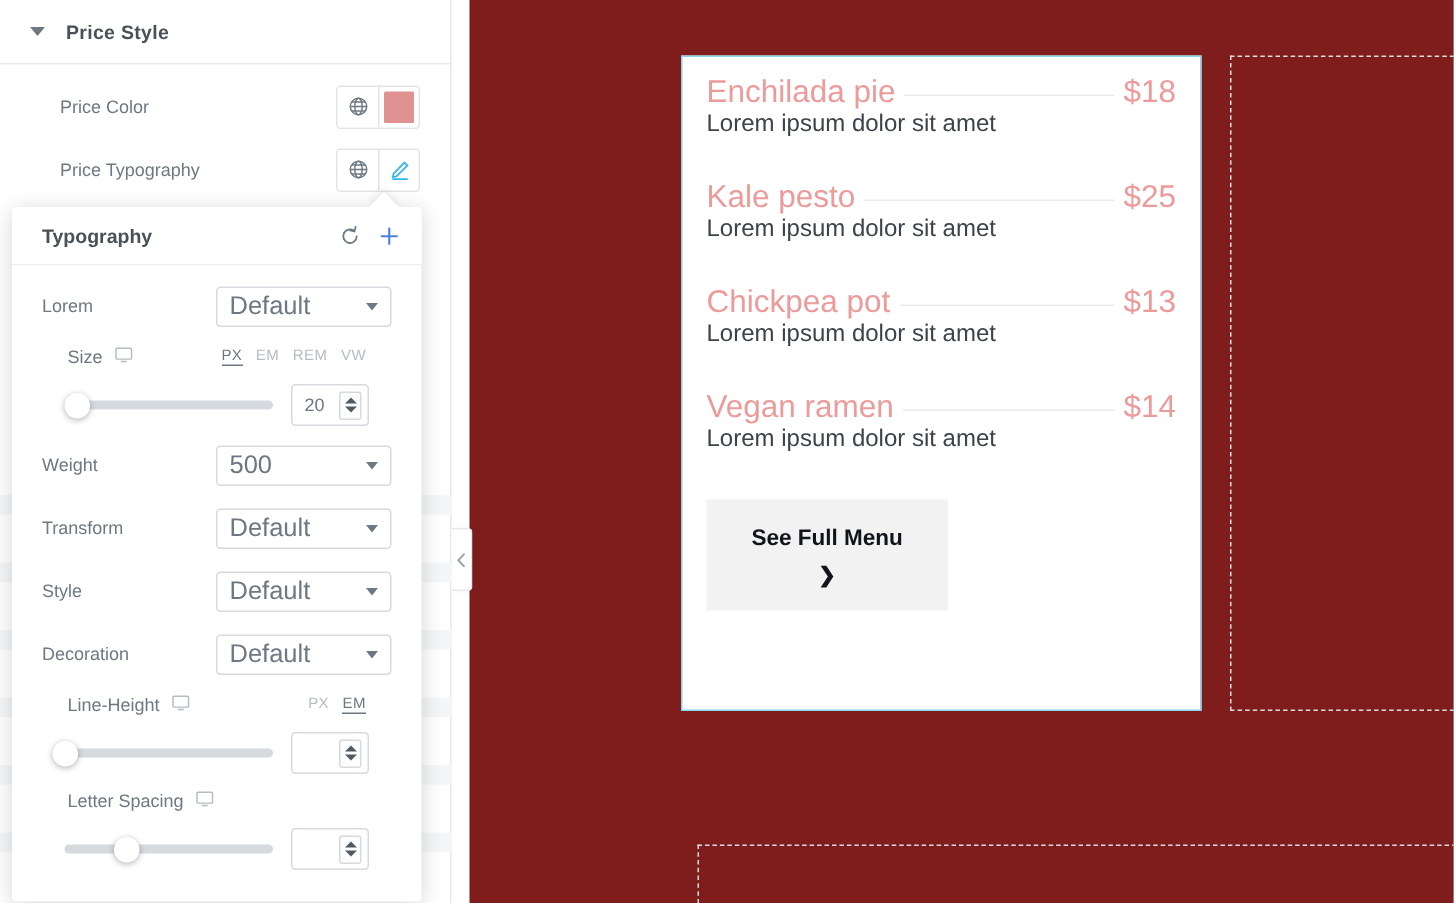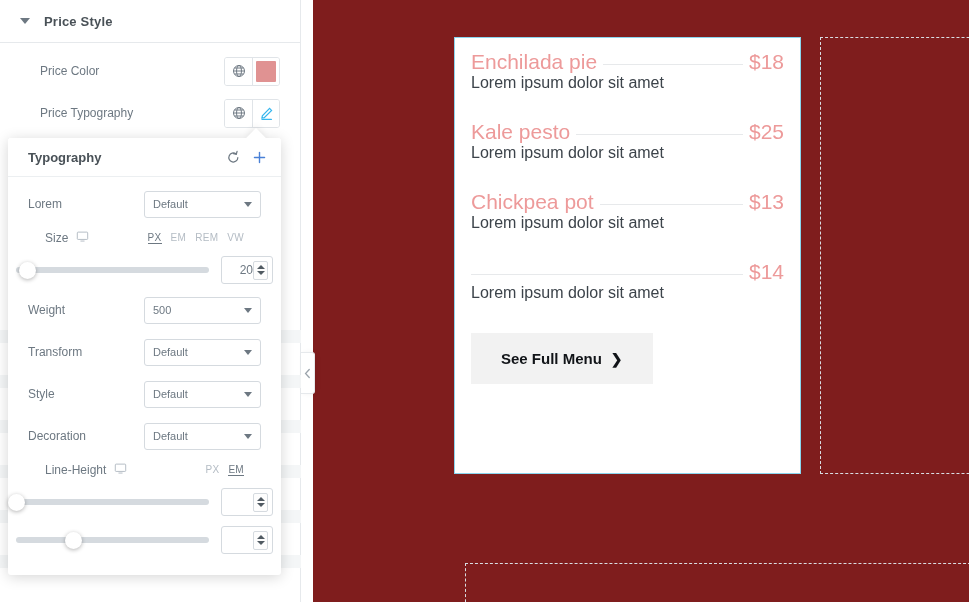--- a/index.html
+++ b/index.html
@@ -123,21 +123,21 @@
     flex: 1;
     display: flex; align-items: center; gap: 8px;
   }
   .select {
     width: 117px; height: 27px;
     border: 1px solid #d5dadf;
     border-radius: 3px;
     background: #fff;
     display: flex; align-items: center;
     padding: 0 8px;
-    font-size: 11px; color: #6d7882;
+    font-size: 17px; color: #6d7882;
     position: relative;
   }
   .select .val { flex: 1; }
   .select .cv {
     width: 0; height: 0;
     border-left: 4px solid transparent;
     border-right: 4px solid transparent;
     border-top: 5px solid #6d7882;
   }
 
@@ -152,24 +152,23 @@
     font-size: 10px; color: #b4bcc4;
     letter-spacing: .3px;
   }
   .unit.active {
     color: #6d7882;
     border-bottom: 1px solid #6d7882;
   }
 
   .slider-row {
     display: flex; align-items: center;
-    padding: 0 8px;
+    padding: 0 35px;
     height: 38px;
     gap: 12px;
-    text-align: right;
   }
   .track {
     flex: 1;
     height: 6px;
     background: #d5dadf;
     border-radius: 3px;
     position: relative;
   }
   .knob {
     position: absolute; top: 50%;
@@ -273,20 +272,21 @@
   }
   .menu-item + .menu-item { margin-top: 28px; }
 
   .menu-btn {
     display: inline-flex; align-items: center; gap: 9px;
     background: #f2f2f2;
     padding: 17px 30px;
     margin-top: 31px;
     font-size: 15px; font-weight: bold;
     color: #111418;
+    flex-direction: column;
   }
   .chev-r {
     font-size: 14px; font-weight: bold; line-height: 1;
   }
 </style>
 </head>
 <body>
 
 <div id="root">
 
@@ -460,20 +460,31 @@
         </div>
         <div class="numbox">
           <span class="nval"></span>
           <span class="spin">
             <span class="sp-up"></span>
             <span class="sp-dn"></span>
           </span>
         </div>
       </div>
 
+      <div class="unit-row">
+        <span class="fld-label">
+          <span>Letter Spacing</span>
+          <span>
+            <svg width="13" height="13" viewBox="0 0 16 16" fill="none" stroke="#b4bcc4" stroke-width="1.2">
+              <rect x="1.6" y="2.6" width="12.8" height="9" rx="1"></rect>
+                <line x1="5.5" y1="13.6" x2="10.5" y2="13.6"></line>
+            </svg>
+          </span>
+        </span>
+      </div>
       <div class="slider-row">
         <div class="track">
           <div class="knob" style="left:30%"></div>
         </div>
         <div class="numbox">
           <span class="nval"></span>
           <span class="spin">
             <span class="sp-up"></span>
             <span class="sp-dn"></span>
           </span>
@@ -518,20 +529,21 @@
         <div class="menu-title-row">
           <span class="mi-name">Chickpea pot</span>
           <span class="mi-dots"></span>
           <span class="mi-price">$13</span>
         </div>
         <div class="mi-desc">Lorem ipsum dolor sit amet</div>
       </div>
 
       <div class="menu-item">
         <div class="menu-title-row">
+          <span class="mi-name">Vegan ramen</span>
           <span class="mi-dots"></span>
           <span class="mi-price">$14</span>
         </div>
         <div class="mi-desc">Lorem ipsum dolor sit amet</div>
       </div>
 
       <div class="menu-btn">
         <span>See Full Menu</span>
         <span class="chev-r">❯</span>
       </div>

